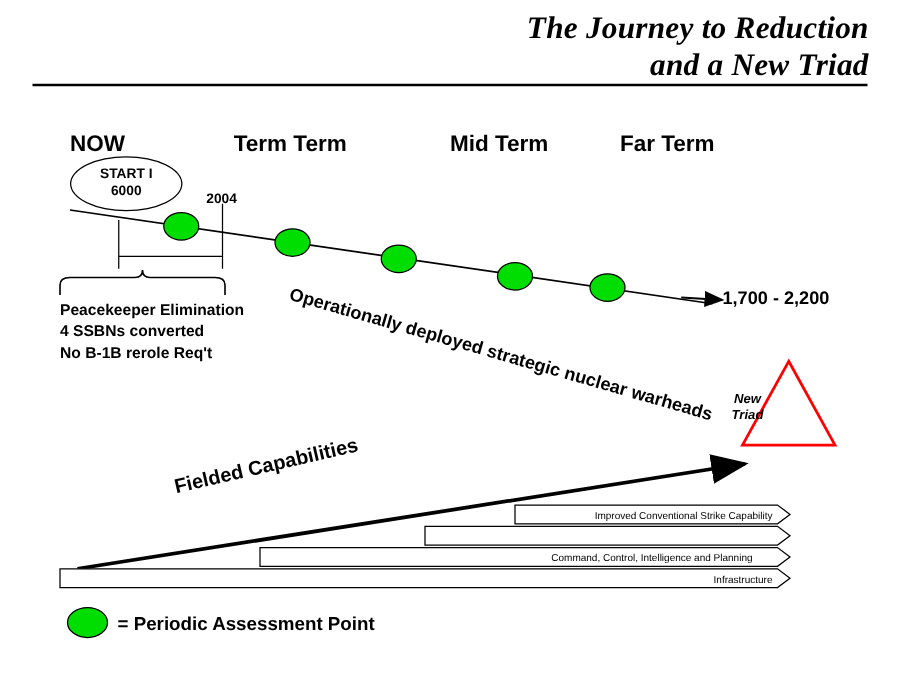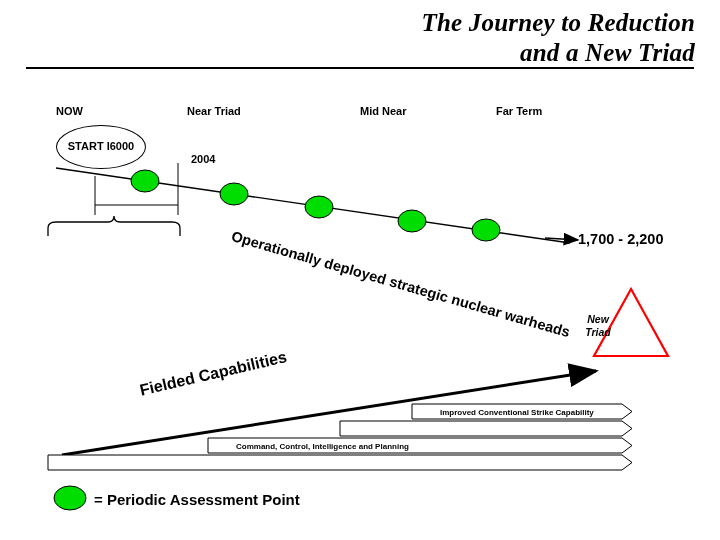--- a/index.html
+++ b/index.html
@@ -34,43 +34,42 @@
   .title-rule {
     position: absolute;
     left: 26px;
     top: 67px;
     width: 668px;
     height: 0;
     border-top: 2px solid #000;
   }
   .tl-label {
     position: absolute;
+    font-size: 18px;
+    font-weight: bold;
+    color: #000;
+    white-space: nowrap;
+  }
+  .year-label {
+    position: absolute;
     font-size: 11px;
     font-weight: bold;
     color: #000;
-    white-space: nowrap;
-  }
-  .year-label {
-    position: absolute;
-    font-size: 11px;
-    font-weight: bold;
-    color: #000;
-    margin-left: 26px;
   }
   .start-oval {
     position: absolute;
     left: 56px;
     top: 125px;
     width: 88px;
     height: 42px;
     border: 1px solid #000;
     border-radius: 50%;
     background: #fff;
     display: flex;
-    flex-direction: row;
+    flex-direction: column;
     align-items: center;
     justify-content: center;
     font-size: 11px;
     font-weight: bold;
     line-height: 1.25;
     z-index: 4;
   }
   .bracket-text {
     position: absolute;
     left: 48px;
@@ -117,26 +116,25 @@
     top: 382px;
     font-size: 16px;
     font-weight: bold;
     transform: rotate(-13deg);
     transform-origin: left top;
     white-space: nowrap;
   }
   .cap-text {
     position: absolute;
     font-size: 8px;
-    font-weight: bold;
-    color: #000;
-    white-space: nowrap;
-    text-align: left;
+    font-weight: normal;
+    color: #000;
+    white-space: nowrap;
+    text-align: right;
     z-index: 3;
-    margin-left: 28px;
   }
   .legend-text {
     position: absolute;
     left: 94px;
     top: 491px;
     font-size: 15px;
     font-weight: bold;
     white-space: nowrap;
   }
   svg.layer {
@@ -157,44 +155,50 @@
 
 <div id="stage">
 
   <div class="title-block">
     <div>The Journey to Reduction</div>
     <div>and a New Triad</div>
   </div>
   <div class="title-rule"></div>
 
   <div class="tl-label" style="left:56px; top:105px;">NOW</div>
-  <div class="tl-label" style="left:187px; top:105px;">Near Triad</div>
-  <div class="tl-label" style="left:360px; top:105px;">Mid Near</div>
+  <div class="tl-label" style="left:187px; top:105px;">Term Term</div>
+  <div class="tl-label" style="left:360px; top:105px;">Mid Term</div>
   <div class="tl-label" style="left:496px; top:105px;">Far Term</div>
 
   <div class="year-label" style="left:165px; top:153px;">2004</div>
 
   <div class="start-oval">
     <span>START I</span>
     <span>6000</span>
   </div>
 
+  <div class="bracket-text">
+    <div>Peacekeeper Elimination</div>
+    <div>4 SSBNs converted</div>
+    <div>No B-1B rerole Req't</div>
+  </div>
 
   <div class="warheads-label">Operationally deployed strategic nuclear warheads</div>
   <div class="endpoint-label">1,700 - 2,200</div>
 
   <div class="triad-text">
     <div>New</div>
     <div>Triad</div>
   </div>
 
   <div class="fielded-label">Fielded Capabilities</div>
 
   <div class="cap-text" style="left:412px; top:408px; width:206px;">Improved Conventional Strike Capability</div>
-  <div class="cap-text" style="left:208px; top:442px; width:410px;">Command, Control, Intelligence and Planning</div>
+  <div class="cap-text" style="left:192px; top:442px; width:410px;">Command, Control, Intelligence and Planning</div>
+  <div class="cap-text" style="left:48px; top:459px; width:570px;">Infrastructure</div>
 
   <div class="legend-text">= Periodic Assessment Point</div>
 
   <svg class="layer" viewBox="0 0 720 540">
     <defs>
       <marker id="arrow" markerWidth="10" markerHeight="8" refX="9" refY="4" orient="auto">
         <polygon points="0,0 10,4 0,8" fill="#000"></polygon>
       </marker>
     </defs>
 

